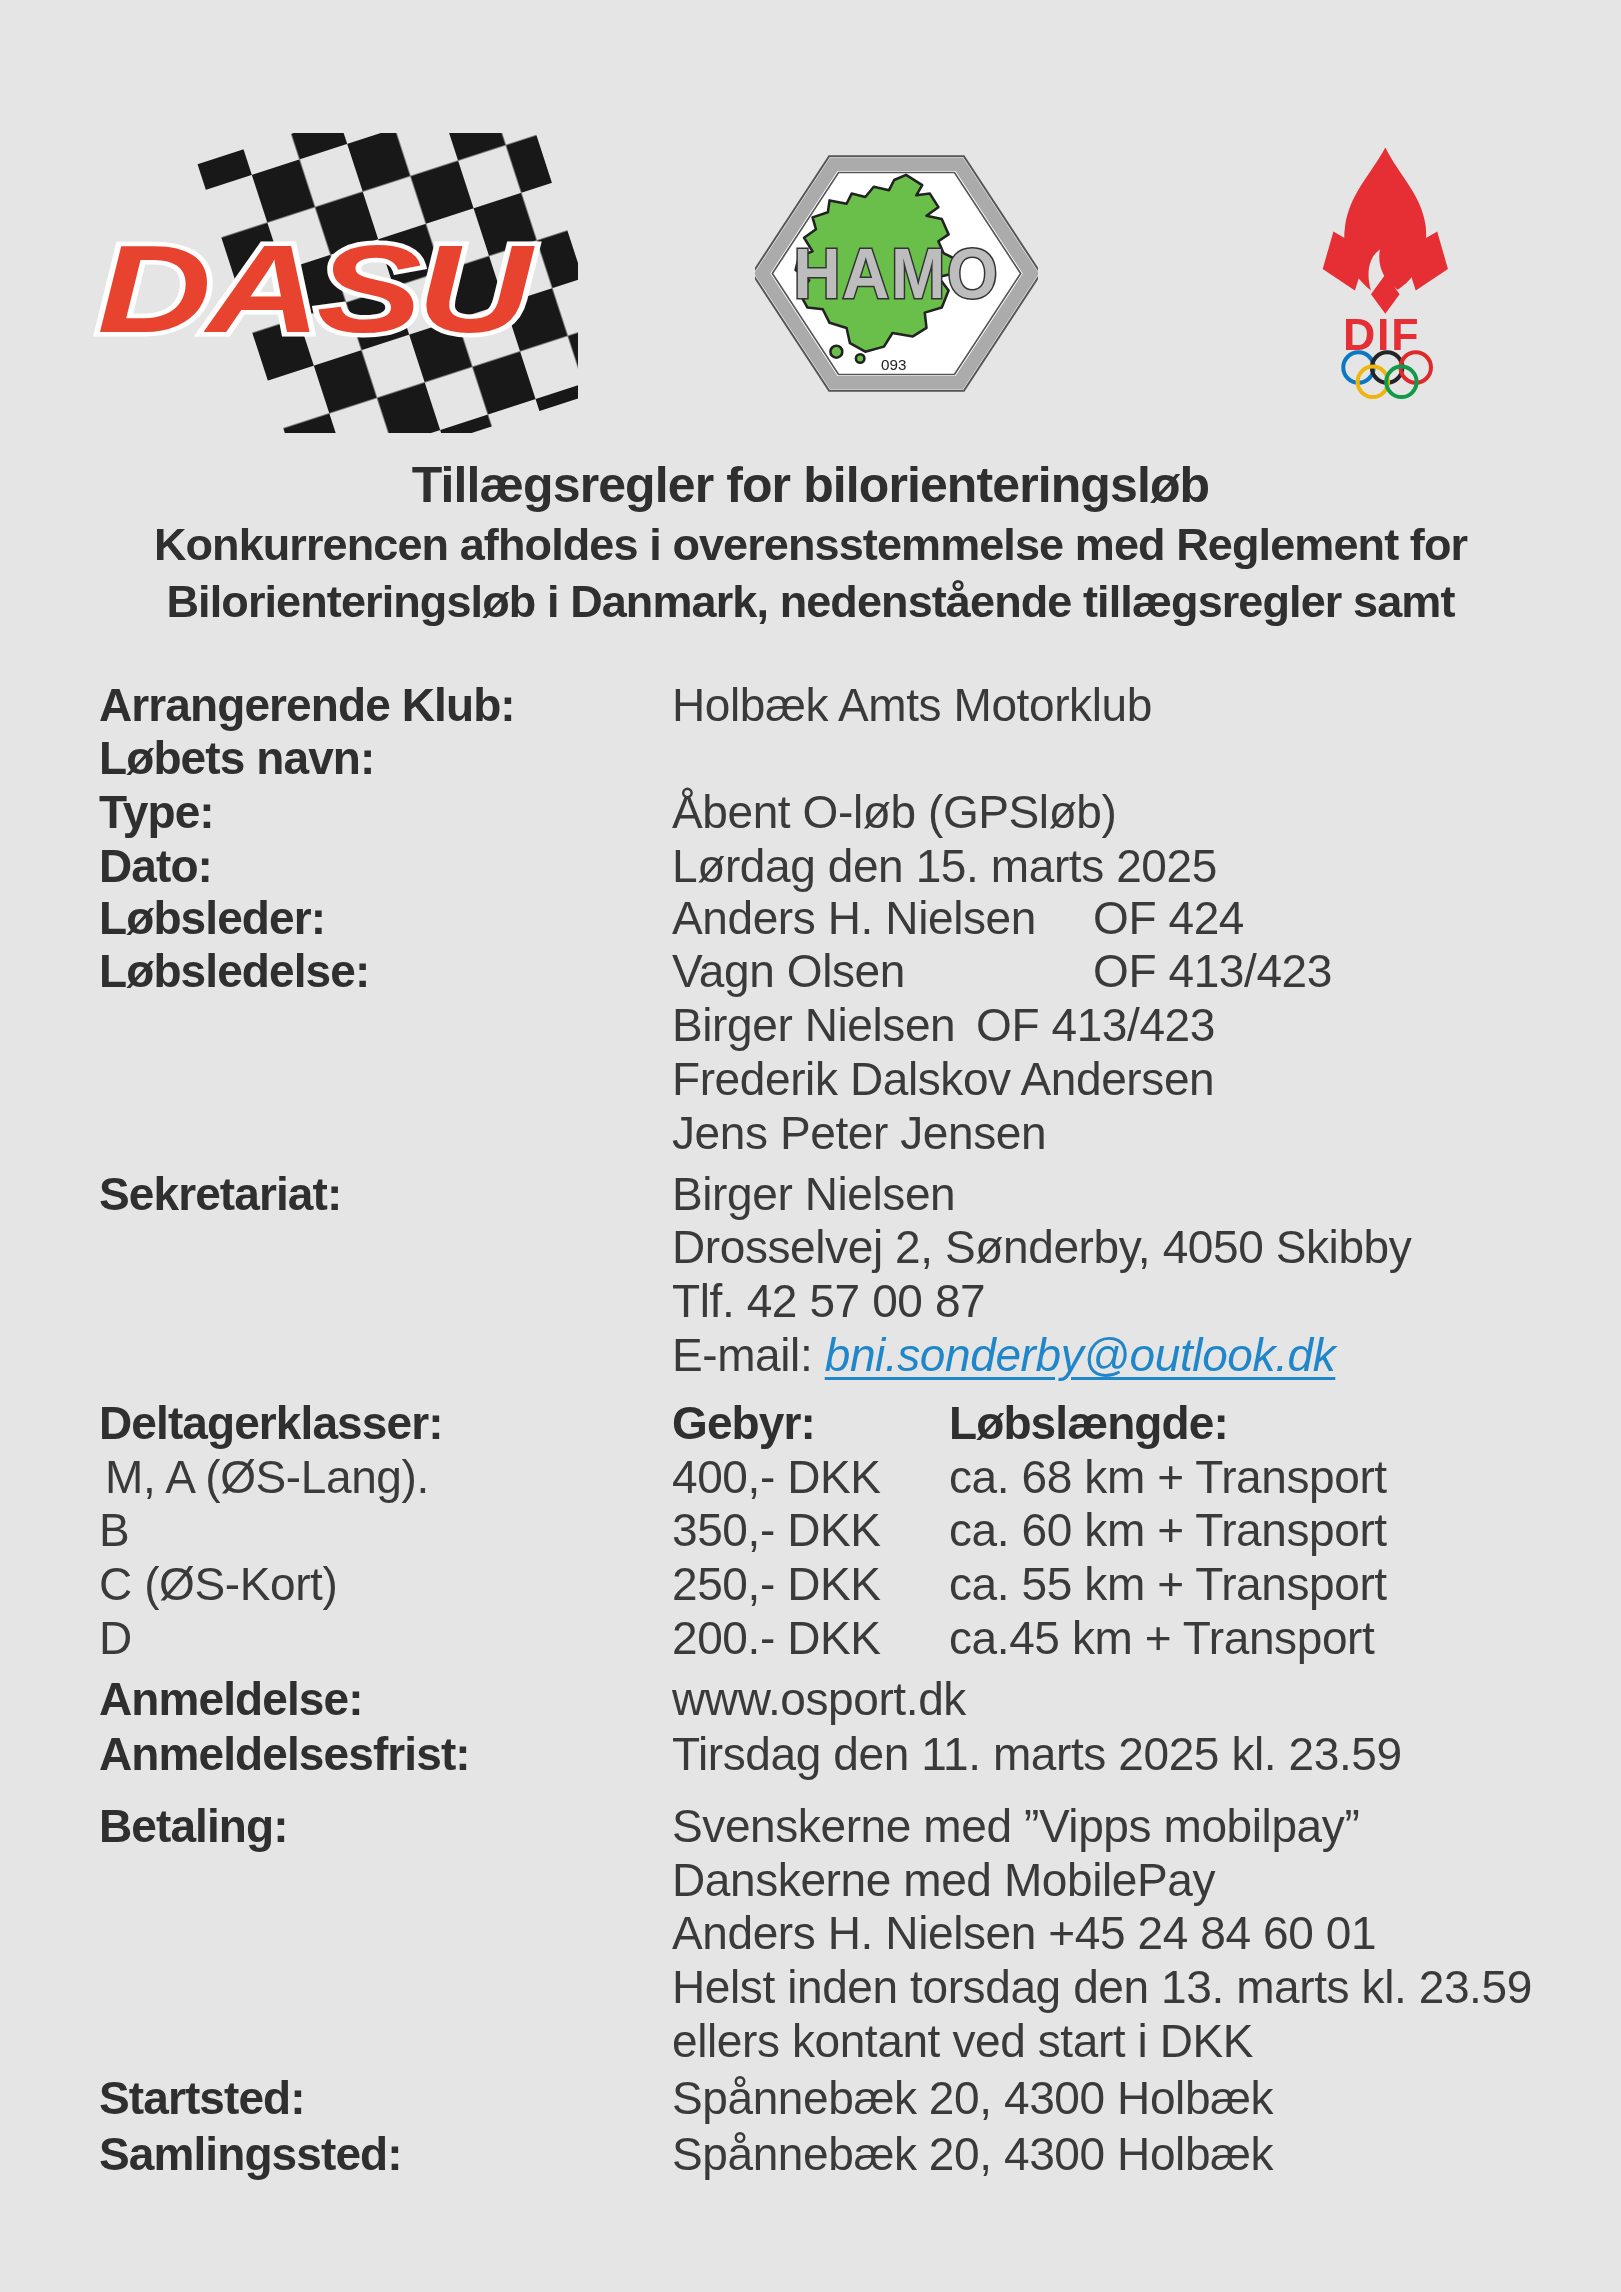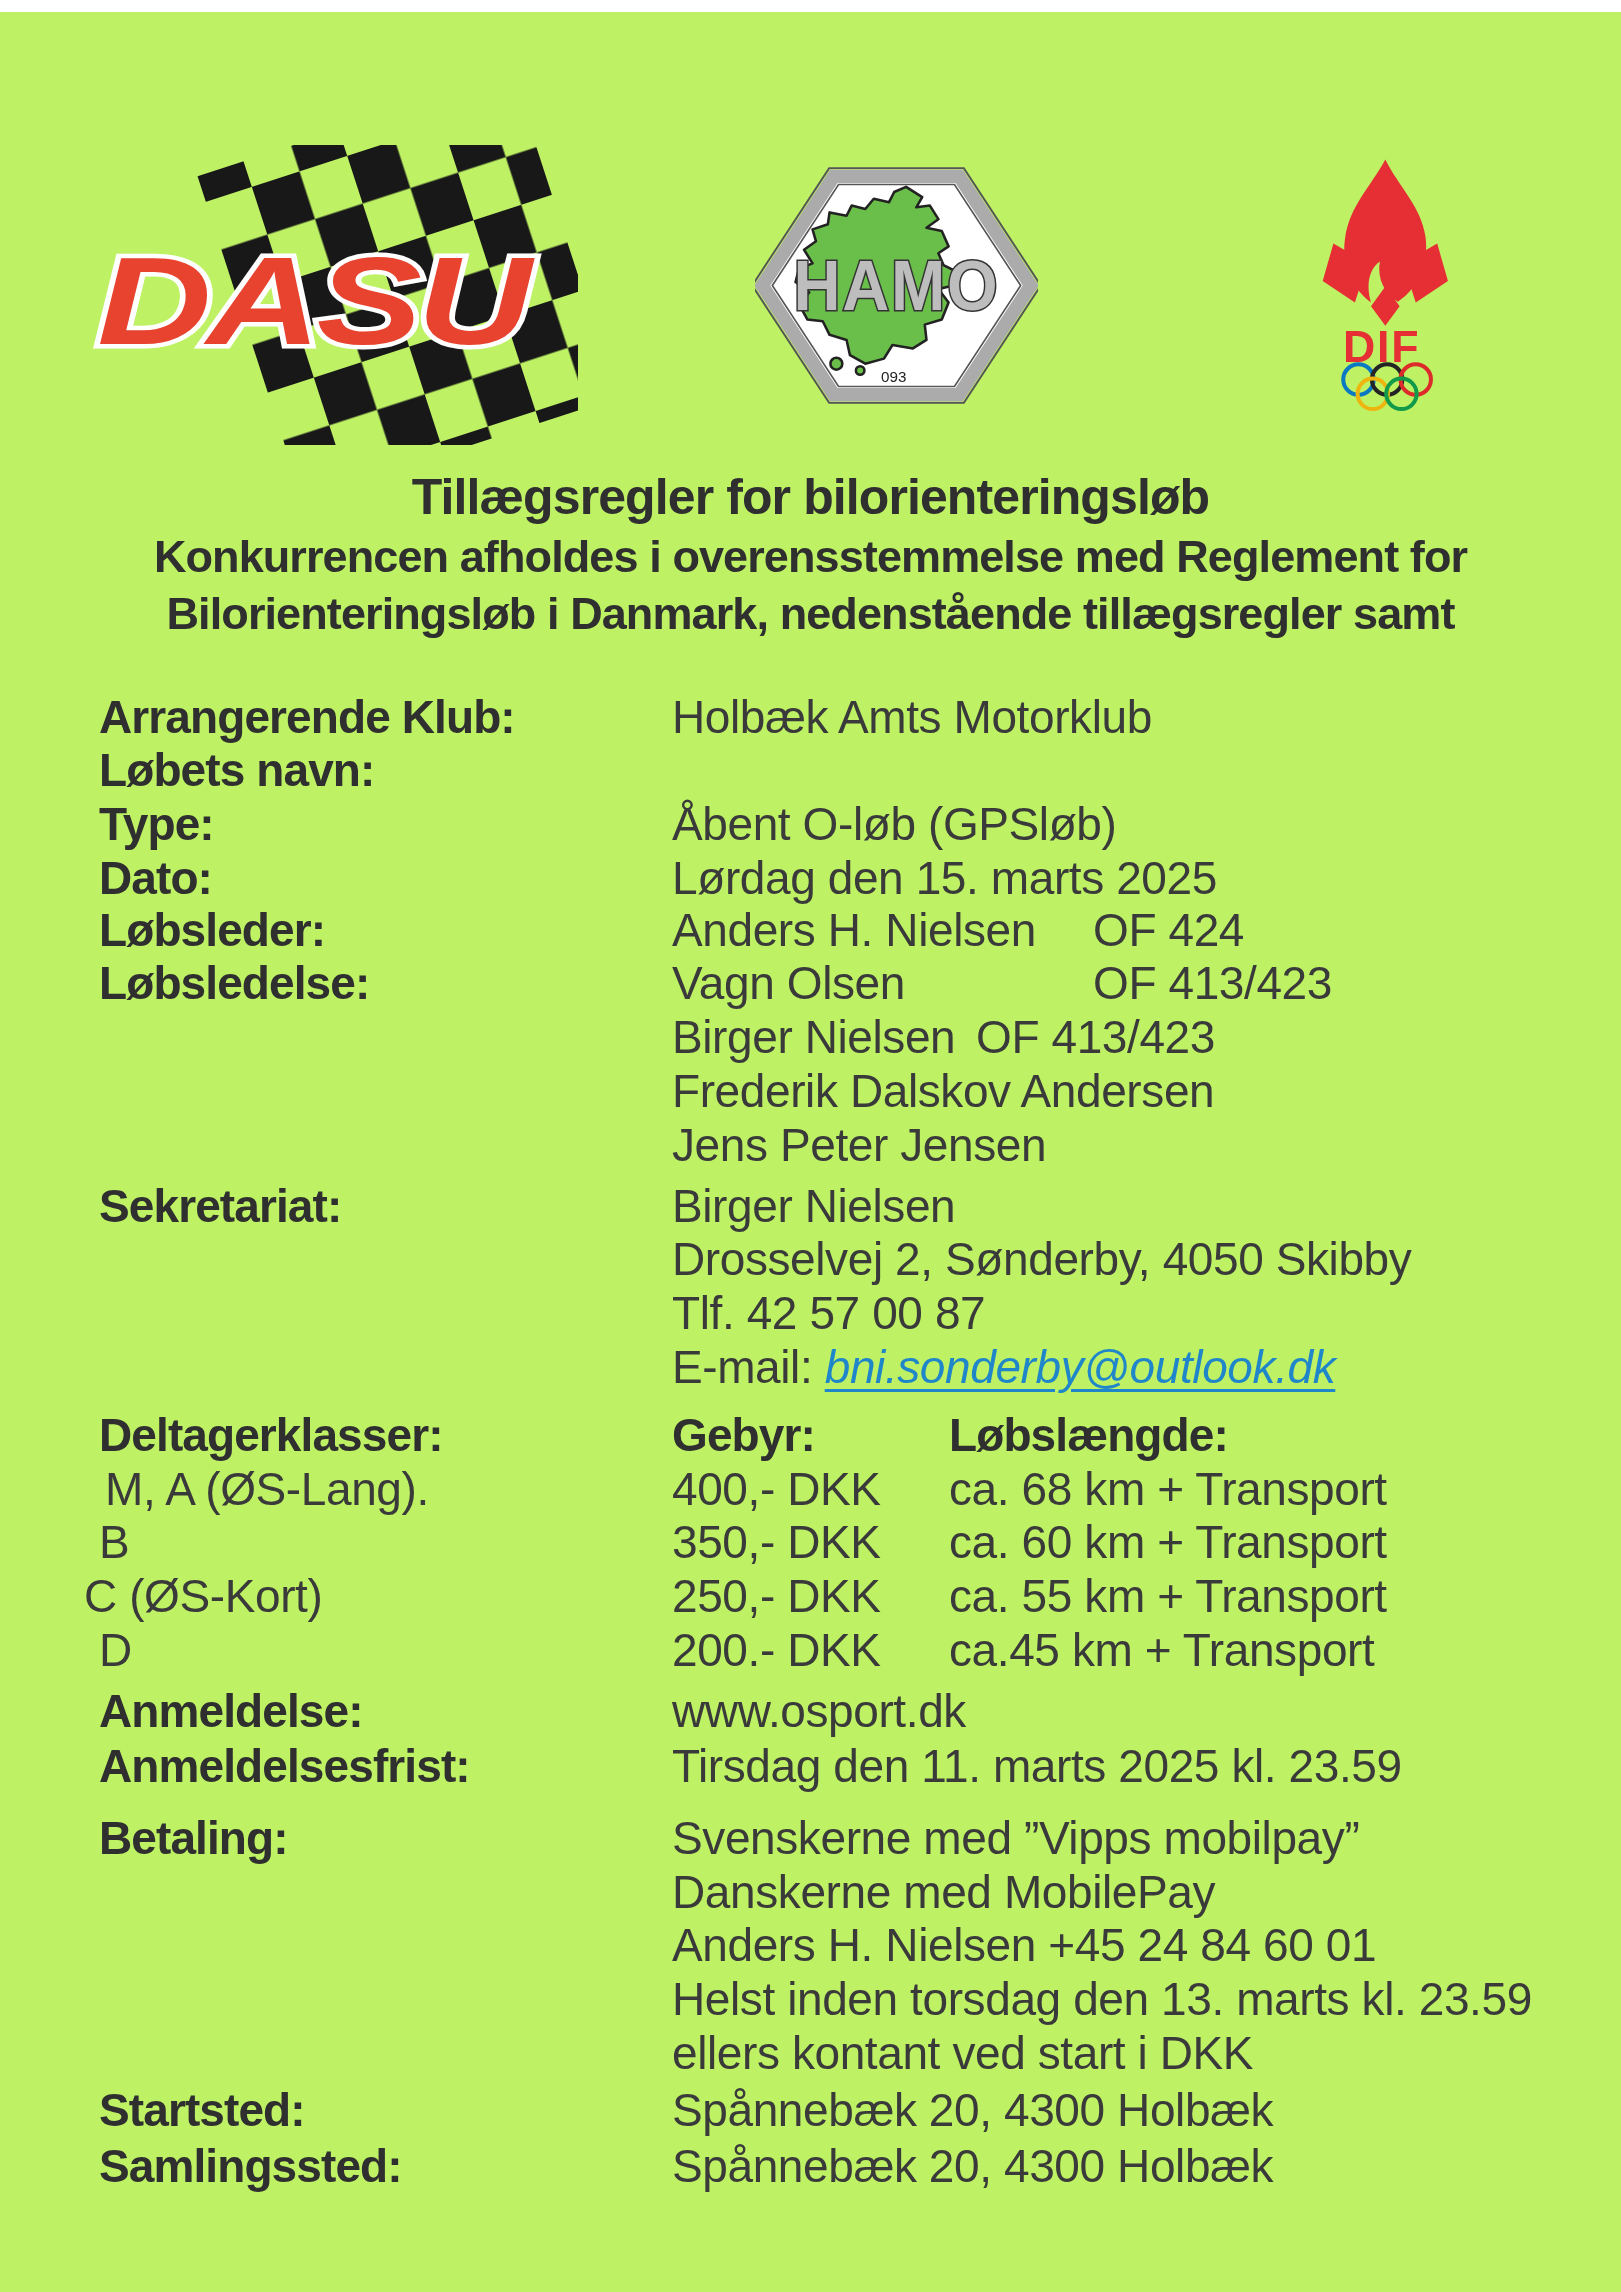--- a/index.html
+++ b/index.html
@@ -1,18 +1,18 @@
 <!DOCTYPE html>
 <html style="font-size:14.3px"><head>
 <meta charset="utf-8">
 <style>
   html,body{margin:0;padding:0;background:#ffffff;}
   body{width:1621px;height:2293px;position:relative;
        font-family:"Liberation Sans","DejaVu Sans",sans-serif;}
-  .page{position:absolute;inset:0;background:#bef264;overflow:hidden;color:#333;margin-top:12px;}
+  .page{position:absolute;inset:0;background:#e5e5e5;overflow:hidden;color:#333;}
   .logo{position:absolute;}
   svg text{font-family:"Liberation Sans","DejaVu Sans",sans-serif;}
   .title{position:absolute;left:0;width:100%;text-align:center;font-weight:700;
          color:#2f2f2f;font-size:50px;letter-spacing:-0.9px;line-height:1;white-space:nowrap;}
   .title.sub{font-size:45px;}
   .row{position:absolute;left:0;width:100%;height:56px;line-height:1;
        font-size:46px;white-space:nowrap;}
   .row span{position:absolute;top:0;}
   .lbl{font-weight:700;color:#2f2f2f;letter-spacing:-0.9px;}
   .lbl.plain{font-weight:400;color:#3a3a3a;letter-spacing:-0.4px;}
@@ -136,21 +136,21 @@
         <span class="lbl plain" style="left: 105px;">M, A (ØS-Lang).</span>
         <span class="val" style="left: 672px;">400,- DKK</span>
         <span class="extra" style="left: 949px;">ca. 68 km + Transport</span>
       </div>
       <div class="row" style="top: 1507px;">
         <span class="lbl plain" style="left: 99px;">B</span>
         <span class="val" style="left: 672px;">350,- DKK</span>
         <span class="extra" style="left: 949px;">ca. 60 km + Transport</span>
       </div>
       <div class="row" style="top: 1561px;">
-        <span class="lbl plain" style="left: 84px; text-align: center;">C (ØS-Kort)</span>
+        <span class="lbl plain" style="left: 99px; text-align: center;">C (ØS-Kort)</span>
         <span class="val" style="left: 672px;">250,- DKK</span>
         <span class="extra" style="left: 949px;">ca. 55 km + Transport</span>
       </div>
       <div class="row" style="top: 1615px;">
         <span class="lbl plain" style="left: 99px;">D</span>
         <span class="val" style="left: 672px;">200.- DKK</span>
         <span class="extra" style="left: 949px;">ca.45 km + Transport</span>
       </div>
       <div class="row" style="top: 1676px;">
         <span class="lbl" style="left: 99px;">Anmeldelse:</span>

